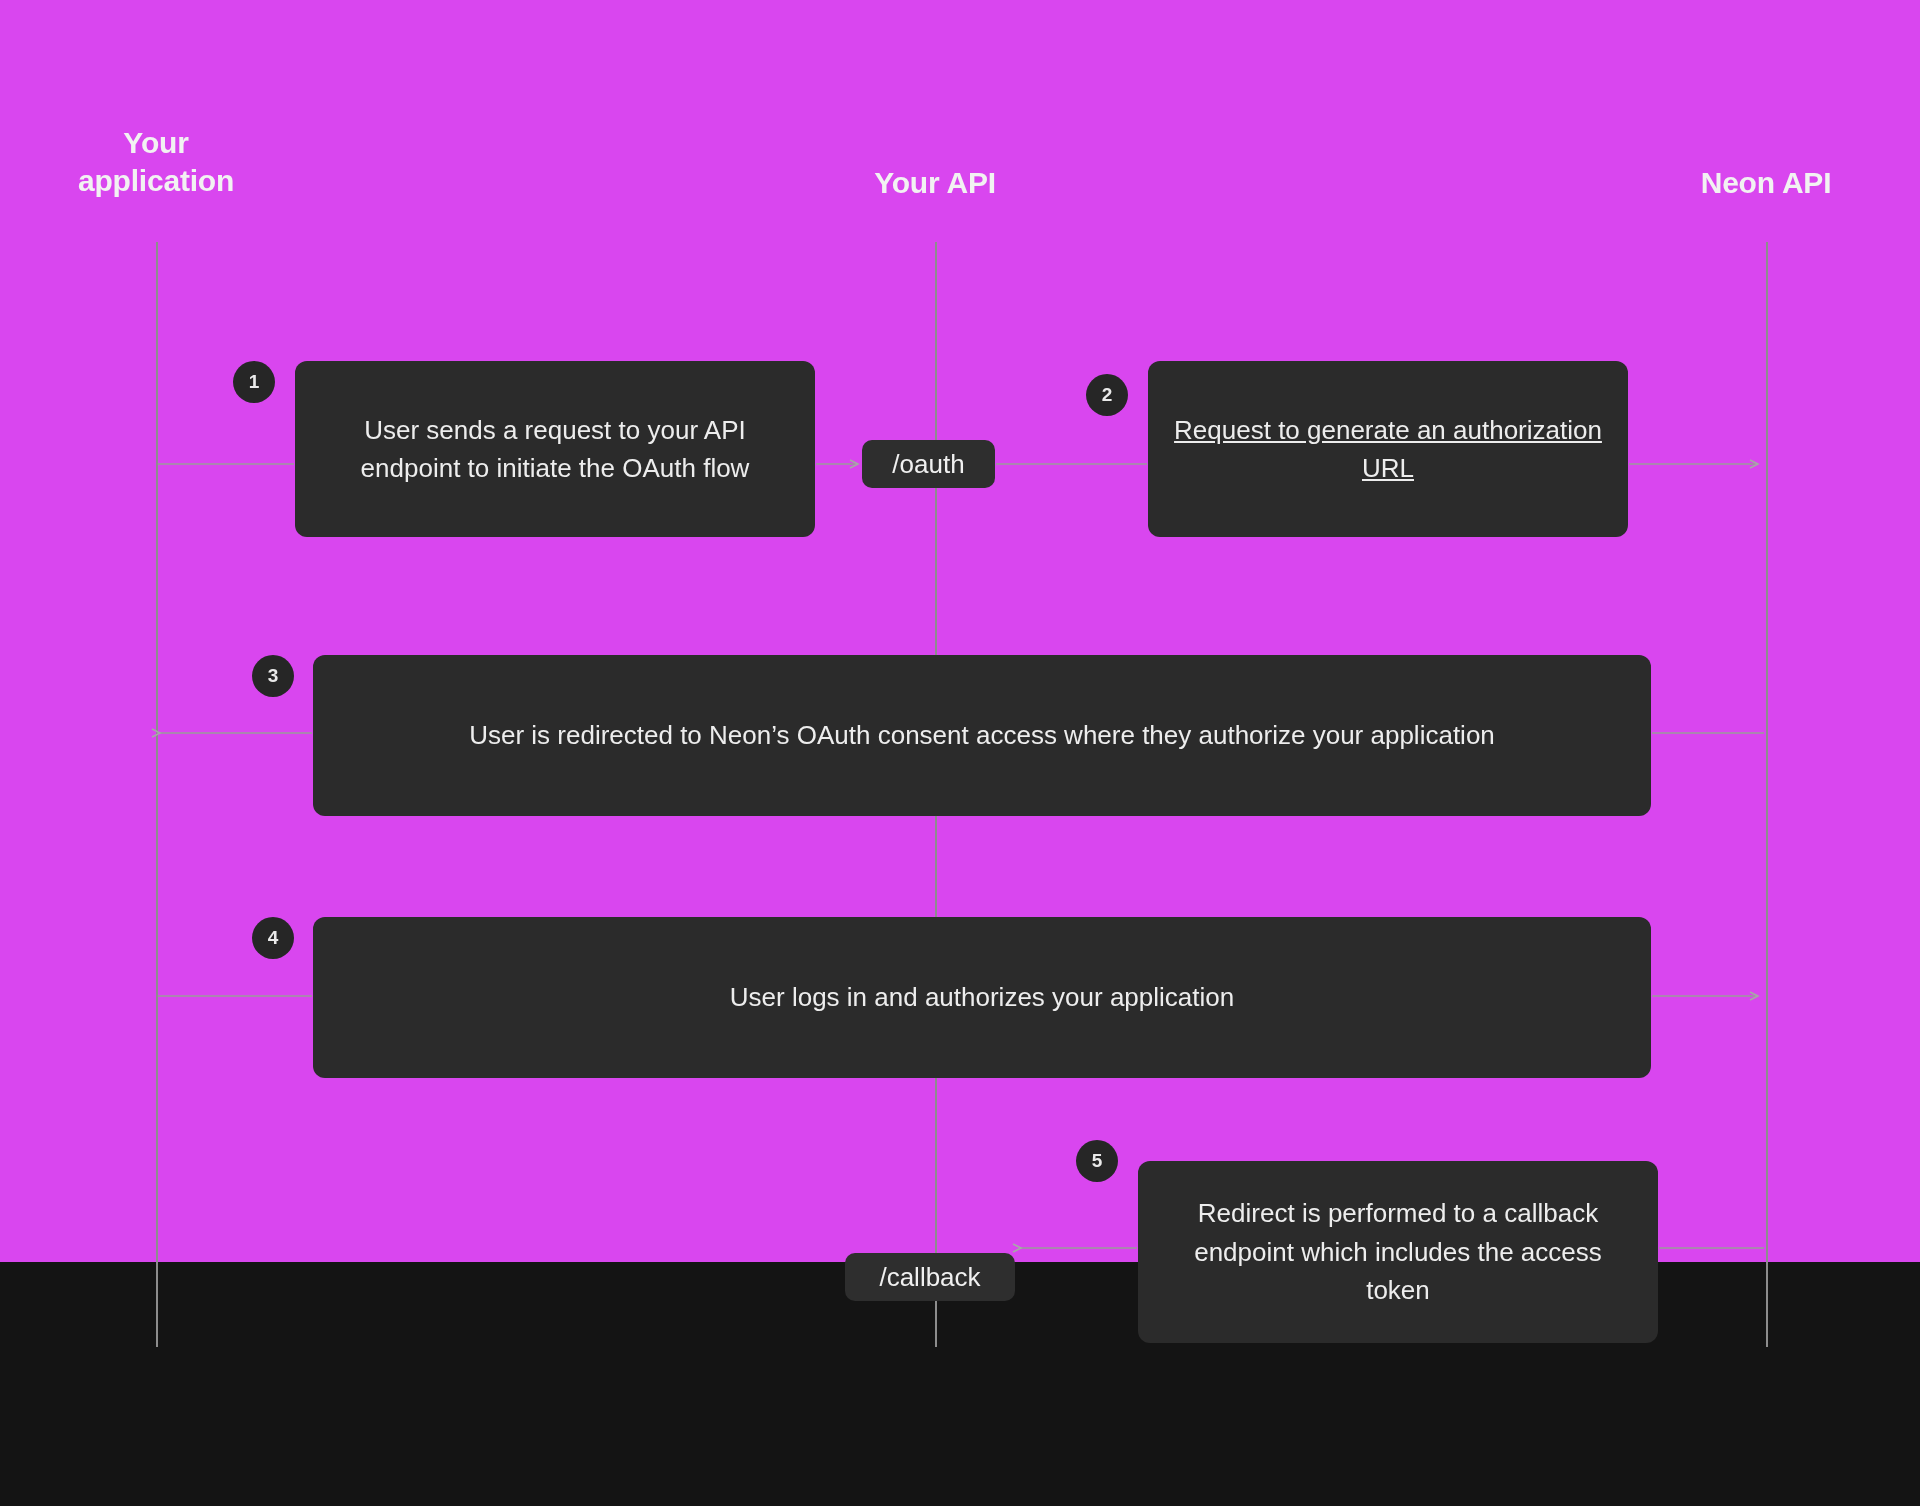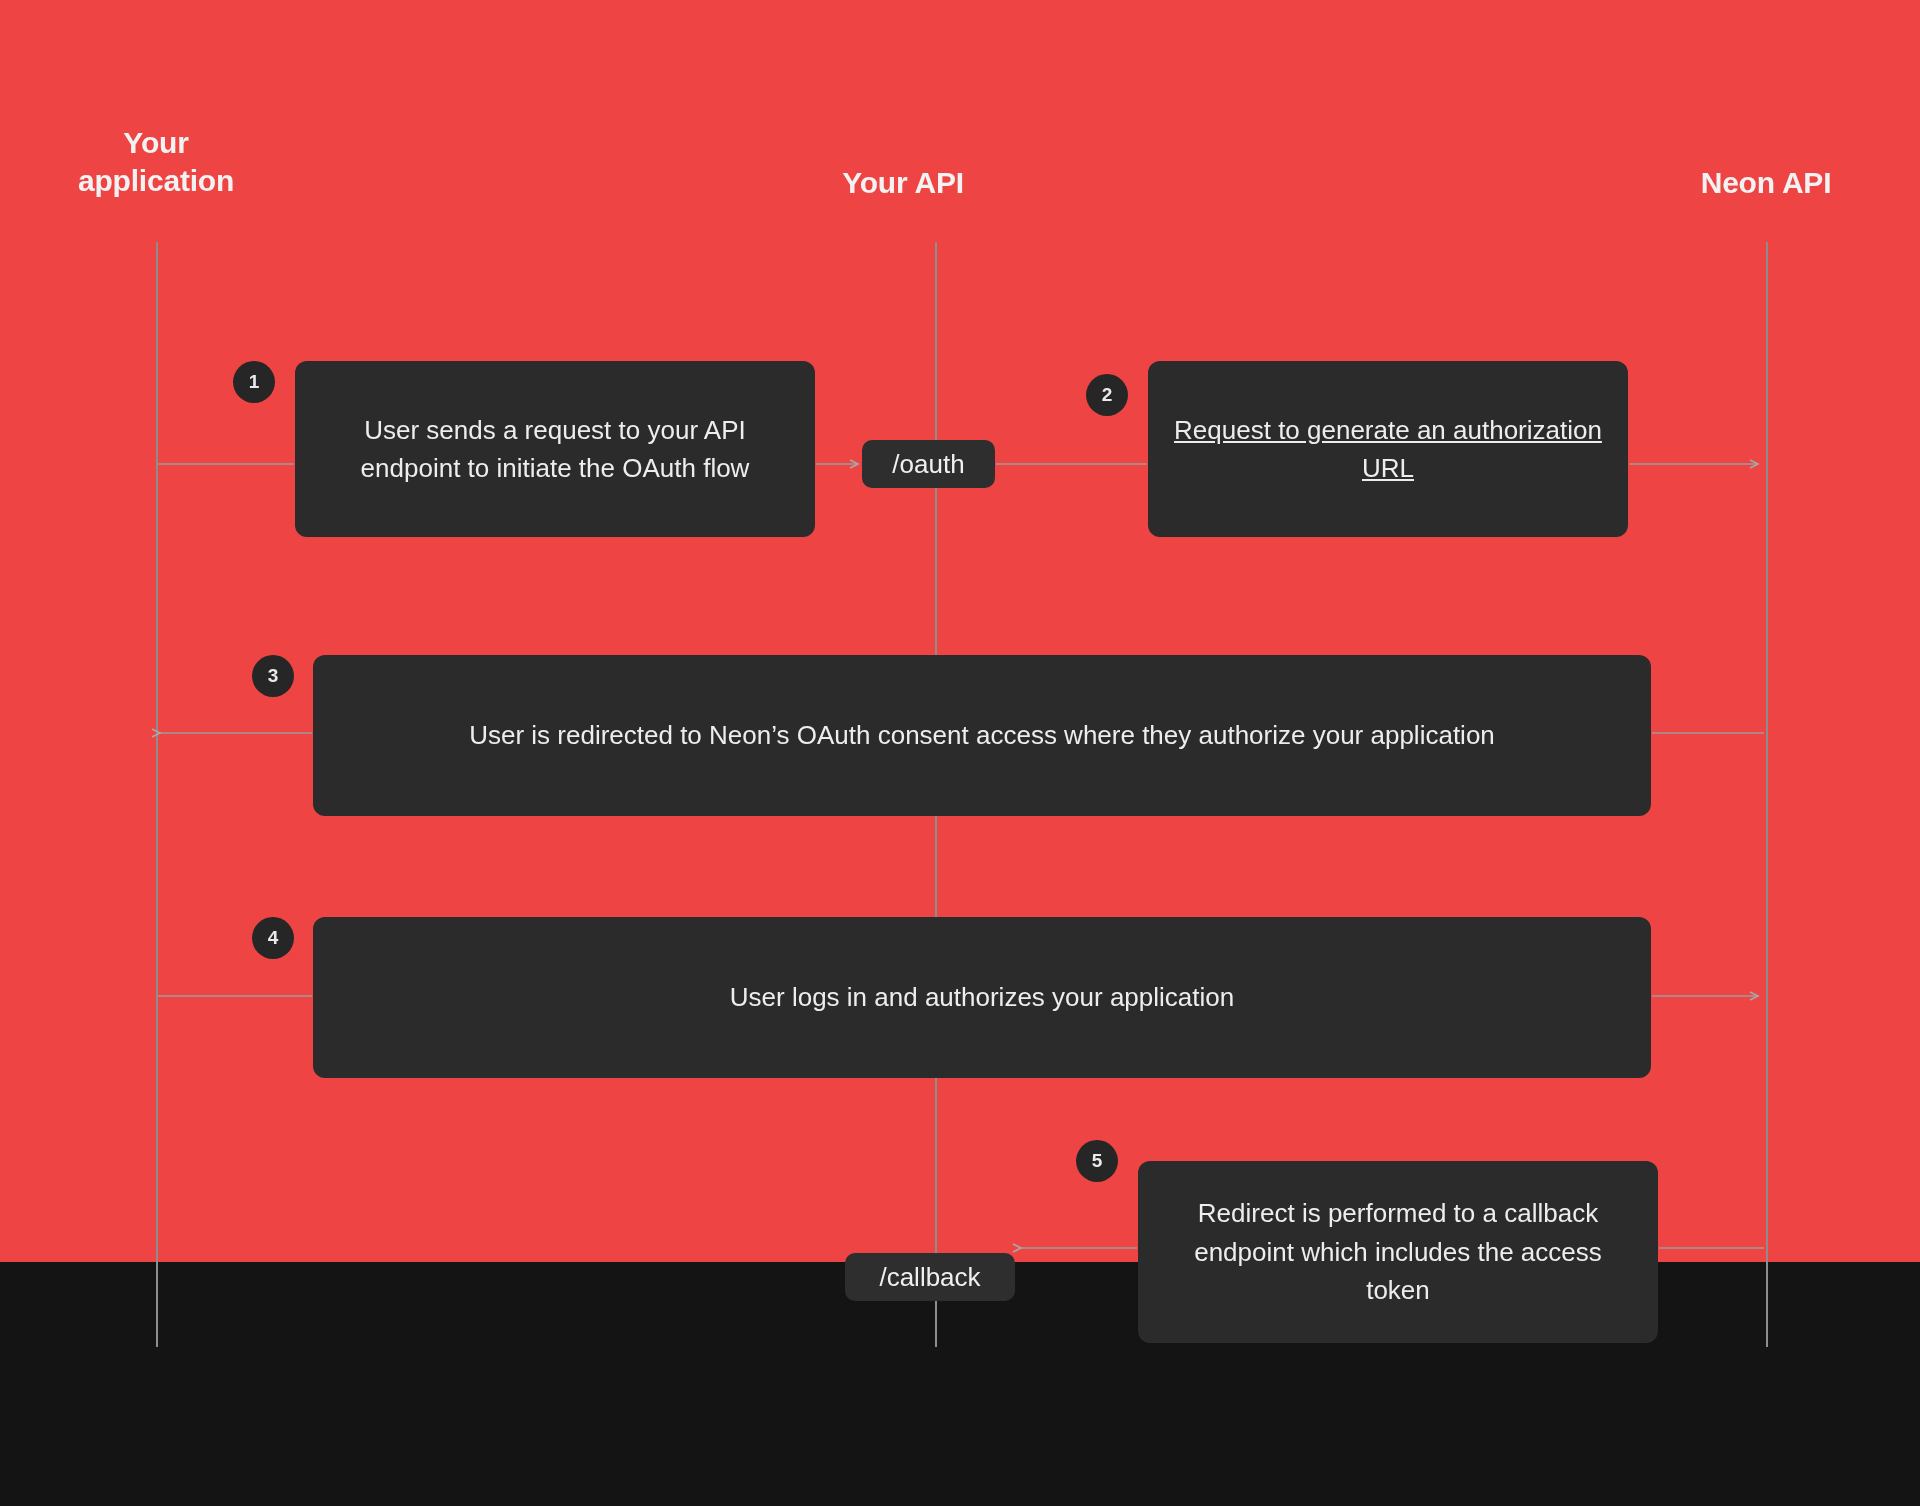--- a/index.html
+++ b/index.html
@@ -12,21 +12,21 @@
     height: 1506px;
     font-family: "Liberation Sans", sans-serif;
     -webkit-font-smoothing: antialiased;
     overflow: hidden;
   }
 
   #canvas {
     position: relative;
     width: 1920px;
     height: 1262px;
-    background: #ef4444;
+    background: #d946ef;
   }
 
   
   .lifeline {
     position: absolute;
     width: 2px;
     background: #8d8d8d;
     top: 242px;
     height: 1105px;
   }
@@ -39,21 +39,21 @@
     position: absolute;
     color: #f2f2f2;
     font-size: 30px;
     font-weight: 700;
     line-height: 1.28;
     text-align: center;
     white-space: pre-line;
     letter-spacing: -0.2px;
   }
   .actor.a-app  { left: 26px;   top: 124px;  width: 260px; }
-  .actor.a-api  { left: 773px;  top: 164px;  width: 260px; }
+  .actor.a-api  { left: 805px;  top: 164px;  width: 260px; }
   .actor.a-neon { left: 1636px; top: 164px;  width: 260px; }
 
   
   .msgbox {
     position: absolute;
     background: #2b2b2b;
     border-radius: 12px;
     color: #ededed;
     display: flex;
     align-items: center;

